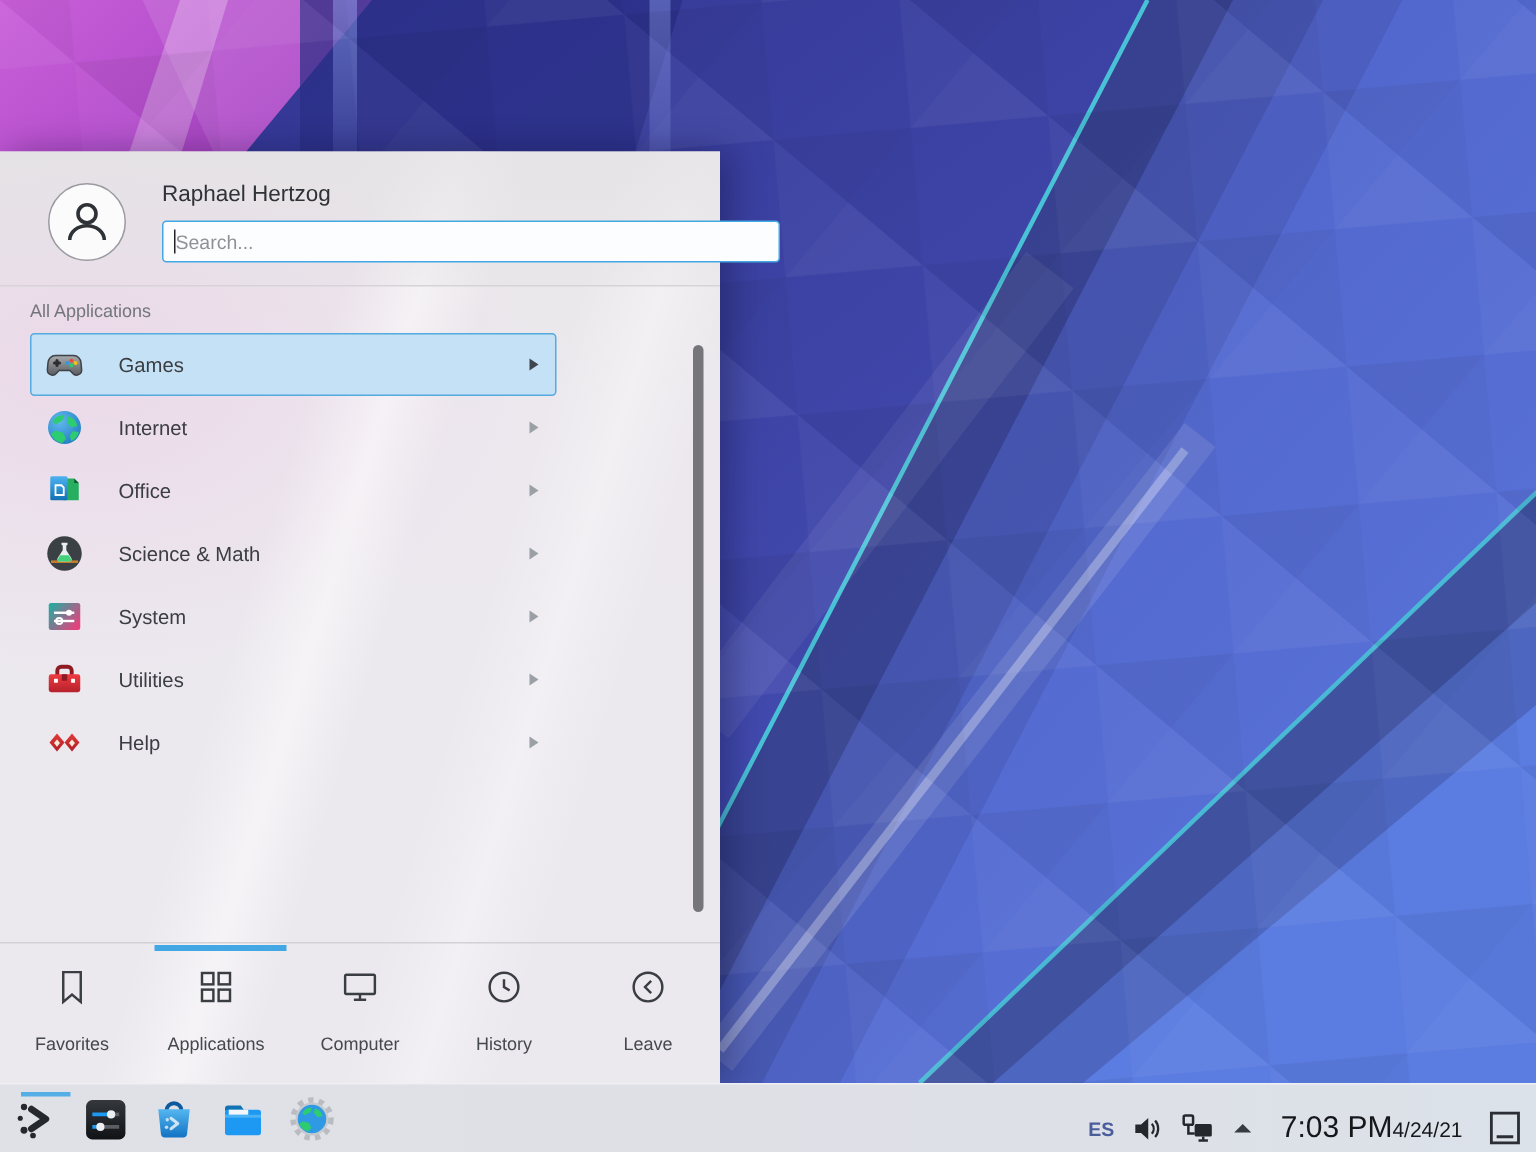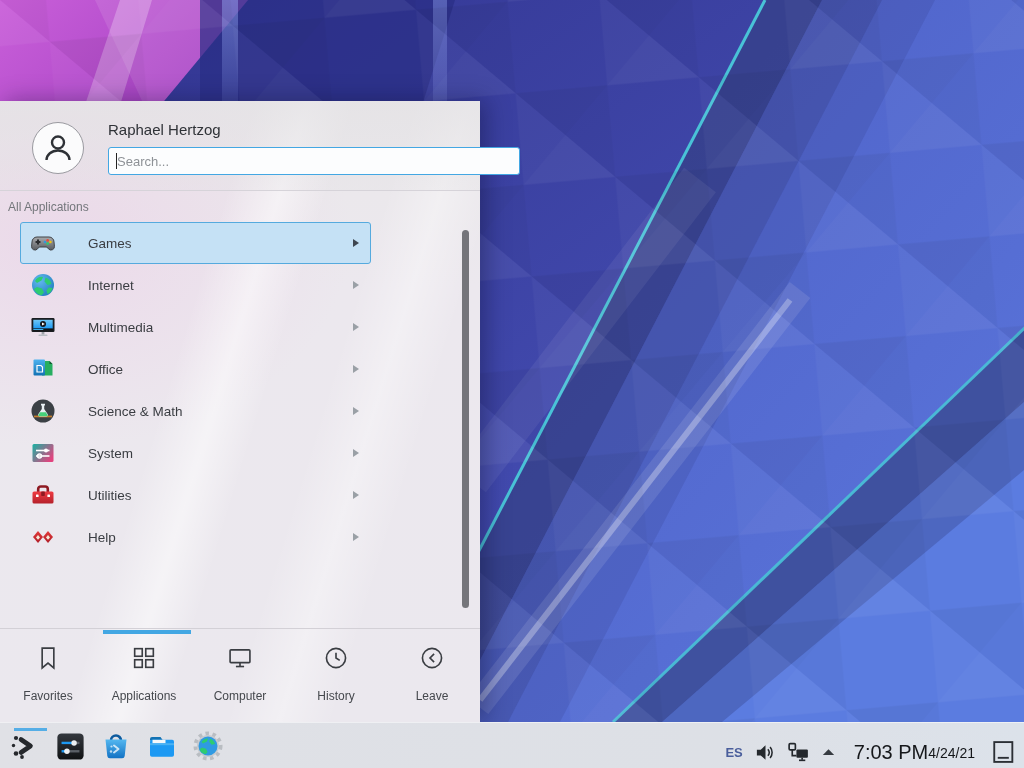--- a/index.html
+++ b/index.html
@@ -23,25 +23,25 @@
     border-bottom:1px solid #d6d3d9;background:linear-gradient(180deg,rgba(228,226,229,.75),rgba(228,226,229,.25));}
   .avatar{position:absolute;left:32px;top:21px;width:52px;height:52px;border-radius:50%;
     background:#fbfbfc;border:1px solid #9a9aa0;display:flex;align-items:center;justify-content:center;}
   .user-name{position:absolute;left:108px;top:20px;font-size:15px;color:#2f3237;}
   .search-box{position:absolute;left:108px;top:46px;width:412px;height:28px;
     border:1px solid #43a7e3;border-radius:3px;background:#fcfdfe;padding:0 8px;
     font-family:"Liberation Sans",sans-serif;font-size:13px;color:#333;outline:none;}
   .search-box::placeholder{color:#8e9297;}
   .search-caret{position:absolute;left:116px;top:52px;width:1px;height:16px;background:#222;}
 
-  .section-label{position:absolute;left:8px;top:99px;font-size:12px;color:#73767b;}
+  .section-label{position:absolute;left:20px;top:99px;font-size:12px;color:#73767b;}
 
   .app-list{position:absolute;left:0;top:121px;width:480px;height:400px;overflow:hidden;}
   .app-row{position:relative;height:42px;margin-left:20px;width:351px;display:flex;align-items:center;
-    padding-left:9px;border:1px solid transparent;border-radius:3px;gap:9px;}
+    padding-left:9px;border:1px solid transparent;border-radius:3px;}
   .app-row.selected{background:#c5e1f5;border-color:#55aade;}
   .app-icon{width:26px;height:26px;flex:0 0 26px;}
   .app-label{margin-left:23px;font-size:13.5px;color:#3a3d42;}
   .row-arrow{position:absolute;right:11px;top:50%;margin-top:-4.5px;width:0;height:0;
     border-left:6px solid #9aa0a6;border-top:4.5px solid transparent;border-bottom:4.5px solid transparent;}
   .app-row.selected .row-arrow{border-left-color:#3f4650;}
 
   .menu-scrollbar{position:absolute;right:11px;top:129px;width:7px;height:378px;
     background:#75757a;border-radius:3.5px;}
 
@@ -178,40 +178,20 @@
           <circle cx="13" cy="13" r="11" fill="url(#icGl)"></circle>
           <path d="M5 9 q3-5 8-4 l-1.5 3.5 -4.5 2.5 z" fill="#2ecc71"></path>
           <path d="M15.5 5.5 q5 1.5 6 6.5 l-4 1 -3-3.5 z" fill="#2ecc71"></path>
           <path d="M7 15 l5 1.5 2 4 -2.5 2.8 q-6-1.3-7.5-6.3 z" fill="#2ecc71"></path>
           <path d="M18.5 15.5 l4 .5 q-1 4.5-5 6 l-1-3.5 z" fill="#2ecc71"></path>
         </svg>
         <span class="app-label">Internet</span>
         <span class="row-arrow"></span>
       </div>
 
-      <div class="app-row">
-        <svg class="app-icon" viewBox="0 0 26 26">
-          <defs>
-              <linearGradient id="icScr" x1="0" y1="0" x2="0" y2="1">
-            <stop offset="0" stop-color="#6fc7f5"></stop>
-                <stop offset="1" stop-color="#1d99f3"></stop>
-              </linearGradient>
-            </defs>
-          <rect x="1.5" y="4" width="23" height="14" rx="1.2" fill="#1a1d20"></rect>
-          <rect x="3.3" y="5.8" width="19.4" height="8.8" fill="url(#icScr)"></rect>
-          <rect x="3.3" y="14.6" width="19.4" height="1.8" fill="#101214"></rect>
-          <rect x="3.3" y="15" width="10" height="1" fill="#3daee9"></rect>
-          <circle cx="13" cy="10" r="3" fill="#16181b"></circle>
-          <path d="M12 8.4 l2.9 1.6 -2.9 1.6 z" fill="#ffffff"></path>
-          <rect x="11.6" y="18" width="2.8" height="2.6" fill="#9da2a8"></rect>
-          <rect x="8.5" y="20.6" width="9" height="1.5" rx=".7" fill="#b9bec4"></rect>
-        </svg>
-        <span class="app-label">Multimedia</span>
-        <span class="row-arrow"></span>
-      </div>
 
       <div class="app-row">
         <svg class="app-icon" viewBox="0 0 26 26">
           <defs>
               <linearGradient id="icPg" x1="0" y1="0" x2="0" y2="1">
             <stop offset="0" stop-color="#4db2ef"></stop>
                 <stop offset="1" stop-color="#1272b4"></stop>
               </linearGradient>
             </defs>
           <path d="M12 5 h7.5 l3 3 v11.5 h-10.5 z" fill="#27ae60"></path>

